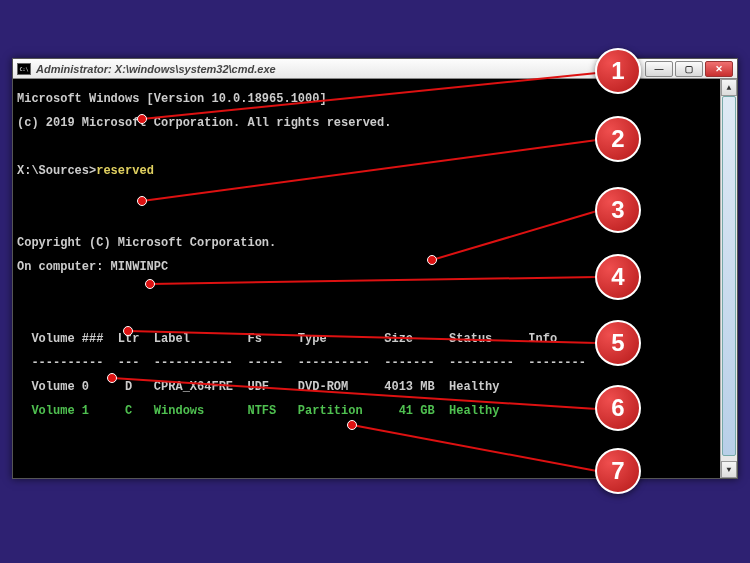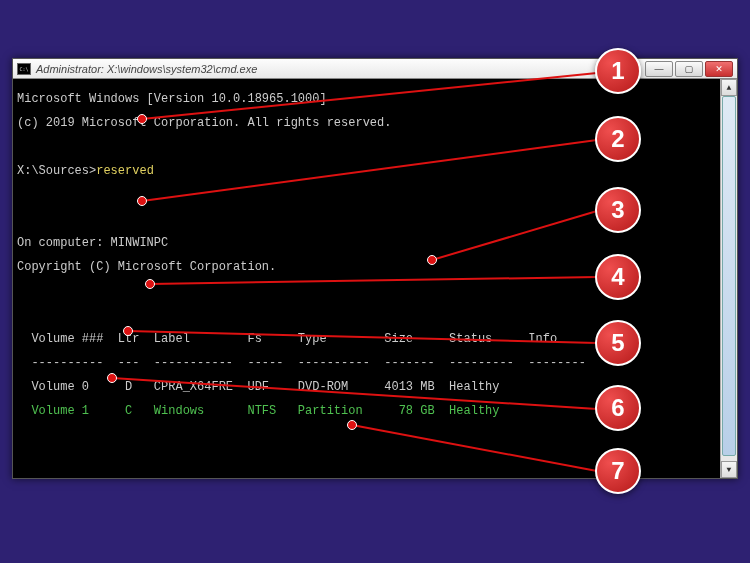--- a/index.html
+++ b/index.html
@@ -13,20 +13,21 @@
   }
   .window {
     position: absolute;
     left: 12px;
     top: 58px;
     width: 726px;
     height: 421px;
     border: 1px solid #555;
     background: #4d7c0f;
     box-shadow: 0 0 8px rgba(0,0,0,.6);
+    font-weight: bold;
   }
   .titlebar {
     height: 20px;
     background: linear-gradient(#fdfdfd, #e8e8e8);
     display: flex;
     align-items: center;
     padding: 0 4px;
     border-bottom: 1px solid #888;
     font-family: "Segoe UI", Tahoma, sans-serif;
     font-size: 11px;
@@ -116,28 +117,28 @@
     <span class="win-btn close">✕</span>
   </div>
 
   <div class="console">
 <span class="line">Microsoft Windows [Version 10.0.18965.1000]</span>
 <span class="line">(c) 2019 Microsoft Corporation. All rights reserved.</span>
 <span class="line"> </span>
 <span class="line"><span>X:\Sources&gt;</span><span class="cmd">reserved</span></span>
 <span class="line"> </span>
 <span class="line"> </span>
+<span class="line">Copyright (C) Microsoft Corporation.</span>
 <span class="line">On computer: MINWINPC</span>
-<span class="line">Copyright (C) Microsoft Corporation.</span>
 <span class="line"> </span>
 <span class="line"> </span>
 <span class="line">  Volume ###  Ltr  Label        Fs     Type        Size     Status     Info</span>
 <span class="line">  ----------  ---  -----------  -----  ----------  -------  ---------  --------</span>
 <span class="line">  Volume 0     D   CPRA_X64FRE  UDF    DVD-ROM     4013 MB  Healthy</span>
-<span class="line hl">  Volume 1     C   Windows      NTFS   Partition     78 GB  Healthy</span>
+<span class="line hl">  Volume 1     C   Windows      NTFS   Partition     41 GB  Healthy</span>
 <span class="line"> </span>
 
 
 
 
 
 
 
 
 

